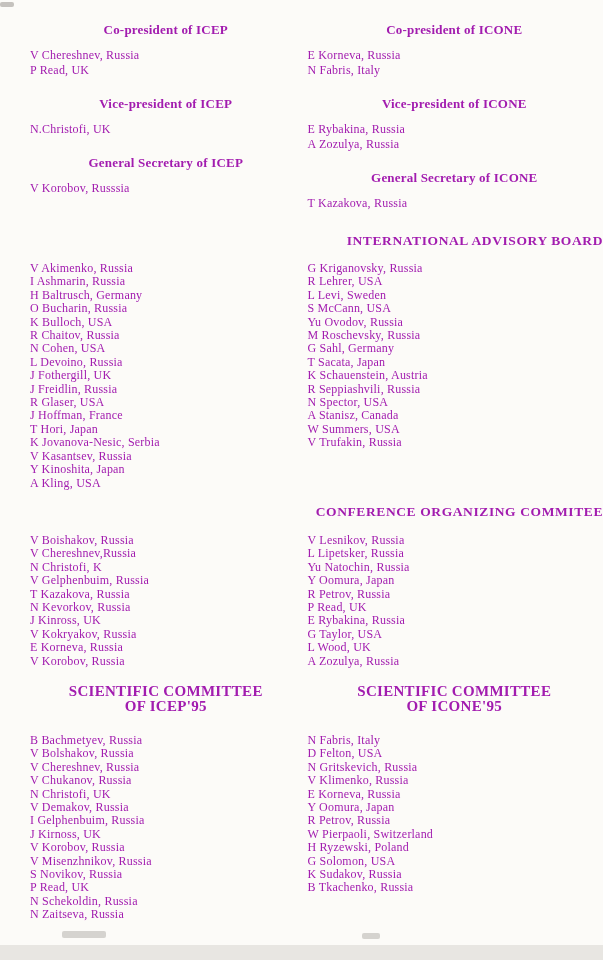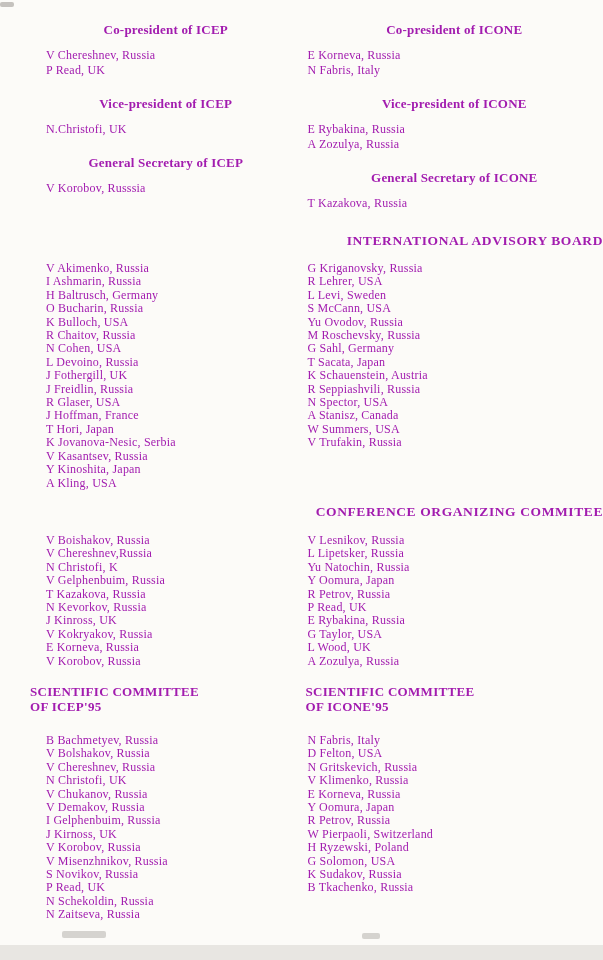--- a/index.html
+++ b/index.html
@@ -35,41 +35,41 @@
   }
   .col-left .sec-title { padding-left: 30px; }
   .col-right .sec-title { padding-left: 4px; }
   
   .names { font-size: 12px; }
   .name-line {
     line-height: 15px;
     letter-spacing: 0.2px;
     white-space: nowrap;
   }
-  .col-left .names, .names-left { padding-left: 46px; }
+  .col-left .names, .names-left { padding-left: 30px; }
   .col-right .names, .names-right { padding-left: 6px; }
   .list .name-line { line-height: 13.4px; }
   
   .board-title {
     margin: 0;
     font-size: 13.5px;
     line-height: 15px;
     font-weight: bold;
     text-align: right;
     letter-spacing: 0.6px;
   }
   .board-title.advisory { margin: 4px 0 14px 0; }
   .board-title.organizing { margin: 14px 0 15px 0; }
   
   .sci-headers { margin: 16px 0 20px 0; }
   .sci-head {
-    font-size: 13px;
+    font-size: 15px;
     line-height: 15px;
     font-weight: bold;
-    text-align: left;
+    text-align: center;
     letter-spacing: 0.3px;
   }
   .sci-head.left { padding-left: 30px; }
   .sci-head.right { padding-left: 4px; }
   
   .smudge {
     position: absolute;
     background: #8d8a84;
     opacity: 0.35;
     border-radius: 2px;
@@ -204,22 +204,22 @@
     <div class="sci-head right">
       <div>SCIENTIFIC COMMITTEE</div>
       <div>OF ICONE'95</div>
     </div>
   </div>
   <div class="two-col">
     <div class="names names-left list">
         <div class="name-line">B Bachmetyev, Russia</div>
         <div class="name-line">V Bolshakov, Russia</div>
         <div class="name-line">V Chereshnev, Russia</div>
+        <div class="name-line">V Chukanov, Russia</div>
         <div class="name-line">N Christofi, UK</div>
-        <div class="name-line">V Chukanov, Russia</div>
         <div class="name-line">V Demakov, Russia</div>
         <div class="name-line">I Gelphenbuim, Russia</div>
         <div class="name-line">J Kirnoss, UK</div>
         <div class="name-line">V Korobov, Russia</div>
         <div class="name-line">V Misenzhnikov, Russia</div>
         <div class="name-line">S Novikov, Russia</div>
         <div class="name-line">P Read, UK</div>
         <div class="name-line">N Schekoldin, Russia</div>
         <div class="name-line">N Zaitseva, Russia</div>
       </div>

